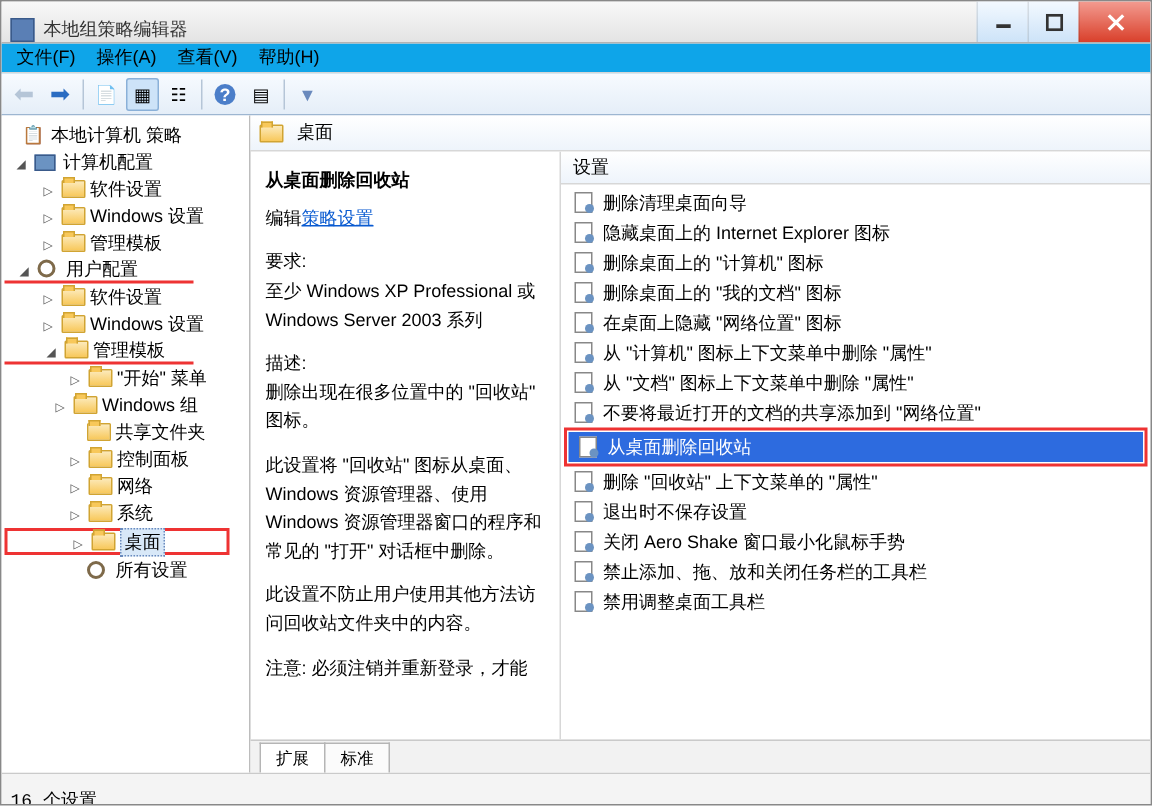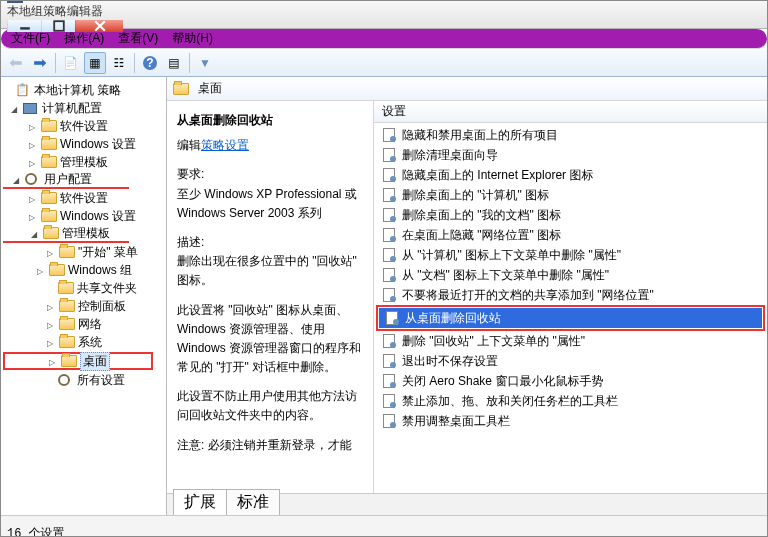--- a/index.html
+++ b/index.html
@@ -1,26 +1,26 @@
 <!DOCTYPE html>
 <html><head>
 <meta charset="utf-8">
 <style>
 *{box-sizing:border-box;margin:0;padding:0;}
 body{font-family:"Microsoft YaHei","SimSun",Tahoma,sans-serif;font-size:12px;background:#fff;width:768px;height:537px;overflow:hidden;border:1px solid #888;}
-.titlebar{height:28px;background:linear-gradient(#f8f8f8,#e4e4e4);display:flex;align-items:flex-start;padding:0 0 0 6px;border-bottom:1px solid #b3b3b3;position:relative;flex-direction:column;}
+.titlebar{height:28px;background:linear-gradient(#f8f8f8,#e4e4e4);display:flex;align-items:flex-end;padding:0 0 0 6px;border-bottom:1px solid #b3b3b3;position:relative;}
 .titlebar .appicon{width:16px;height:16px;background:#5a7fb5;border:1px solid #3a5a8a;margin-right:6px;}
 .titlebar .title{color:#333;flex:1;}
 .winbtns{display:flex;height:100%;}
 .winbtn{width:34px;display:flex;align-items:center;justify-content:center;border-left:1px solid rgba(0,0,0,.1);}
 .winbtn.min{background:linear-gradient(#f3f9ff,#cde3f8);}
 .winbtn.max{background:linear-gradient(#f3f9ff,#cde3f8);}
 .winbtn.close{width:48px;background:linear-gradient(#f39b90,#d9402b);color:#fff;}
 .winbtn svg{width:12px;height:12px;}
-.menubar{height:20px;display:flex;align-items:center;padding:0 4px;gap:2px;border-bottom:1px solid #d6d6d6;background:#a21caf;border-radius:10px;}
+.menubar{height:20px;display:flex;align-items:center;padding:0 4px;gap:2px;border-bottom:1px solid #d6d6d6;background:#0ea5e9;}
 .menuitem{padding:2px 6px;}
 .toolbar{height:28px;background:linear-gradient(#f7fbff,#e5eef8);border-bottom:1px solid #9db6d1;display:flex;align-items:center;padding:0 4px;gap:2px;}
 .tbtn{width:22px;height:22px;display:flex;align-items:center;justify-content:center;border:1px solid transparent;border-radius:2px;}
 .tbtn.active{border-color:#8ab0d8;background:#cde3f8;}
 .sep{width:1px;height:20px;background:#b5c5d7;margin:0 2px;}
 .main{display:flex;height:438px;}
 .tree{width:166px;border-right:1px solid #bcbcbc;overflow-y:auto;overflow-x:hidden;padding:4px 0;background:#fff;}
 .tnode{display:flex;align-items:center;height:18px;padding-right:2px;white-space:nowrap;cursor:default;}
 .tnode .tw{display:inline-block;width:11px;height:11px;margin-right:1px;}
 .tnode .tw.exp::before{content:"◢";font-size:8px;color:#555;position:relative;top:-2px;}
@@ -41,21 +41,21 @@
 .desc p{margin-bottom:10px;}
 .list{flex:1;border-left:1px solid #d7d7d7;display:flex;flex-direction:column;overflow:hidden;}
 .lhead{height:22px;background:linear-gradient(#fff,#eef4fb);border-bottom:1px solid #d7d7d7;display:flex;align-items:center;padding:0 8px;font-family:Liberation Mono, monospace;}
 .litems{flex:1;overflow-y:auto;overflow-x:auto;padding:2px;}
 .litem{height:20px;display:flex;align-items:center;padding:0 6px;gap:6px;white-space:nowrap;}
 .litem.sel{background:#2d6bdf;color:#fff;}
 .pol-ico{width:14px;height:14px;display:inline-block;position:relative;}
 .pol-ico::before{content:"";position:absolute;width:10px;height:12px;background:#fff;border:1px solid #888;left:1px;top:0;}
 .pol-ico::after{content:"";position:absolute;width:6px;height:6px;background:#6b93c2;border-radius:50%;right:0;bottom:0;}
 .tabs{height:22px;border-top:1px solid #cacaca;display:flex;align-items:flex-end;padding:0 6px;background:#f2f2f2;}
-.tab{padding:2px 10px;border:1px solid #b5b5b5;border-bottom:none;background:#fbfbfb;font-size:16px;margin-right:-1px;}
+.tab{padding:2px 10px;border:1px solid #b5b5b5;border-bottom:none;background:#fbfbfb;font-size:11px;margin-right:-1px;}
 .tab.active{background:#fff;}
 .status{height:36px;border-top:1px solid #cacaca;padding:2px 6px;background:#f4f4f4;display:flex;align-items:center;font-family:Liberation Mono, monospace;}
 .larrow{color:#2a6cc2;font-size:16px;}
 .larrow.dis{color:#b5c5d7;}
 ::-webkit-scrollbar{width:16px;height:16px;}
 ::-webkit-scrollbar-track{background:#f0f0f0;}
 ::-webkit-scrollbar-thumb{background:#c6c6c6;border:1px solid #a0a0a0;}
 ::-webkit-scrollbar-button{background:#e6e6e6;border:1px solid #a0a0a0;height:16px;width:16px;}
 </style>
 </head>
@@ -258,24 +258,20 @@
         <p>此设置不防止用户使用其他方法访问回收站文件夹中的内容。</p>
         <p>注意: 必须注销并重新登录，才能</p>
       </div>
       <div class="list">
         <div class="lhead">
             <span>设置</span>
           </div>
         <div class="litems" id="policy-items">
             <div class="litem">
               <span class="pol-ico"></span>
-              <span>隐藏和禁用桌面上的所有项目</span>
-            </div>
-            <div class="litem">
-              <span class="pol-ico"></span>
               <span>删除清理桌面向导</span>
             </div>
             <div class="litem">
               <span class="pol-ico"></span>
               <span>隐藏桌面上的 Internet Explorer 图标</span>
             </div>
             <div class="litem">
               <span class="pol-ico"></span>
               <span>删除桌面上的 "计算机" 图标</span>
             </div>

